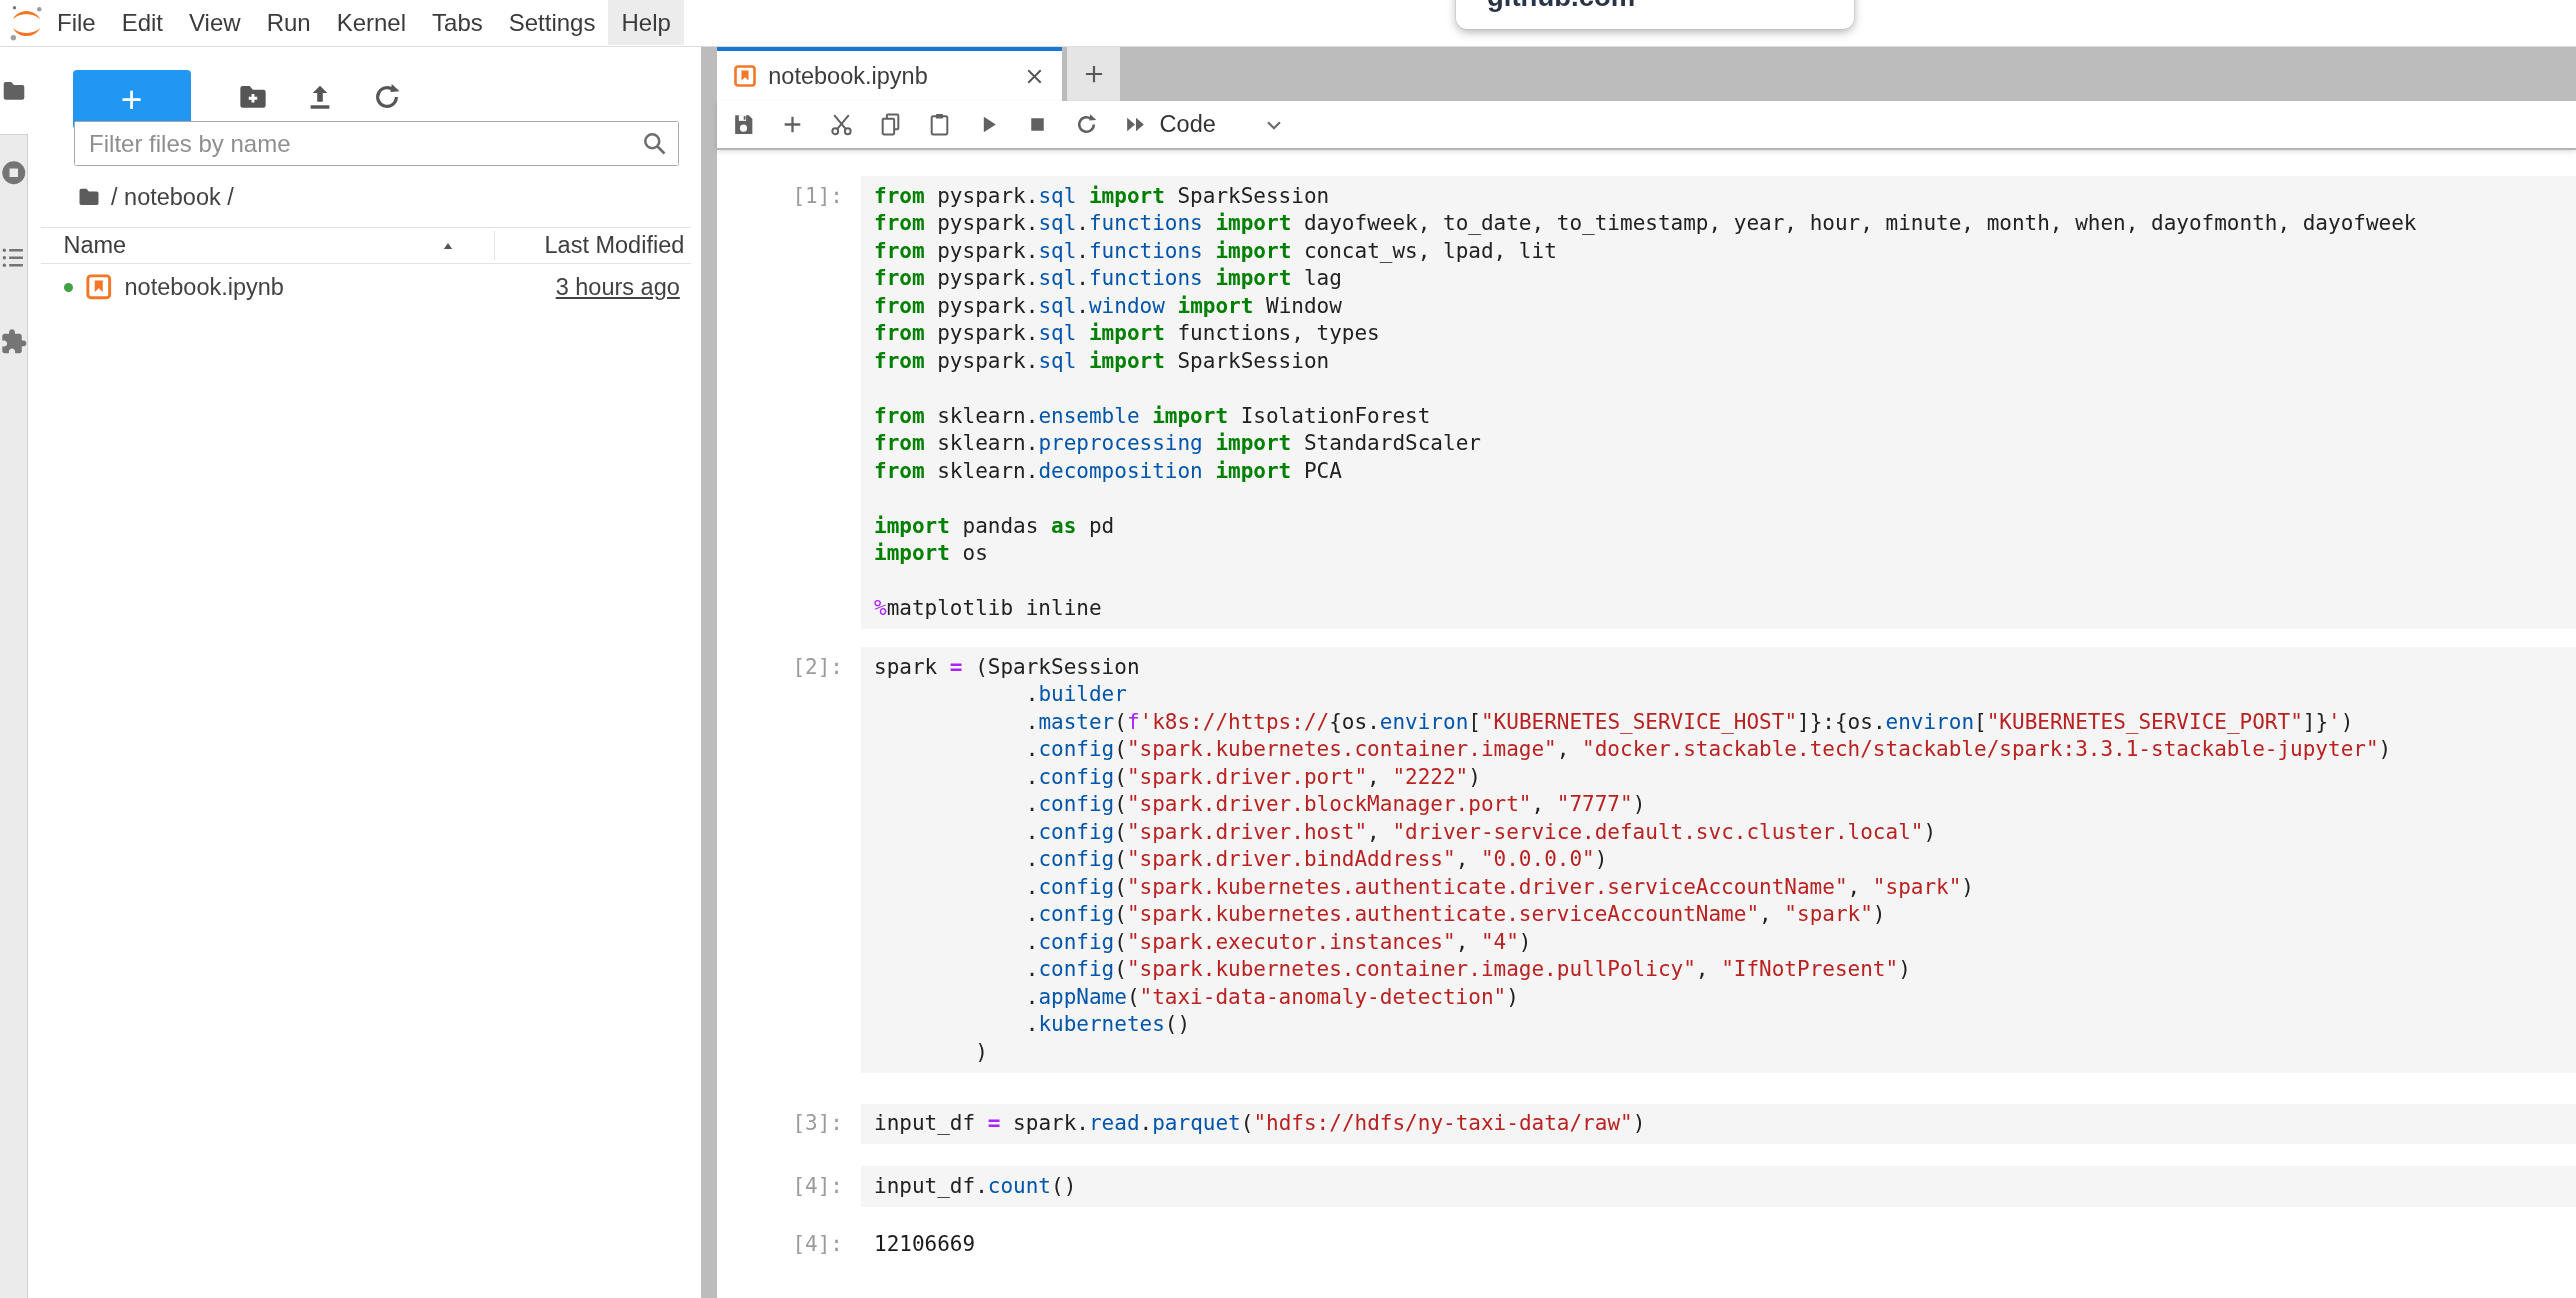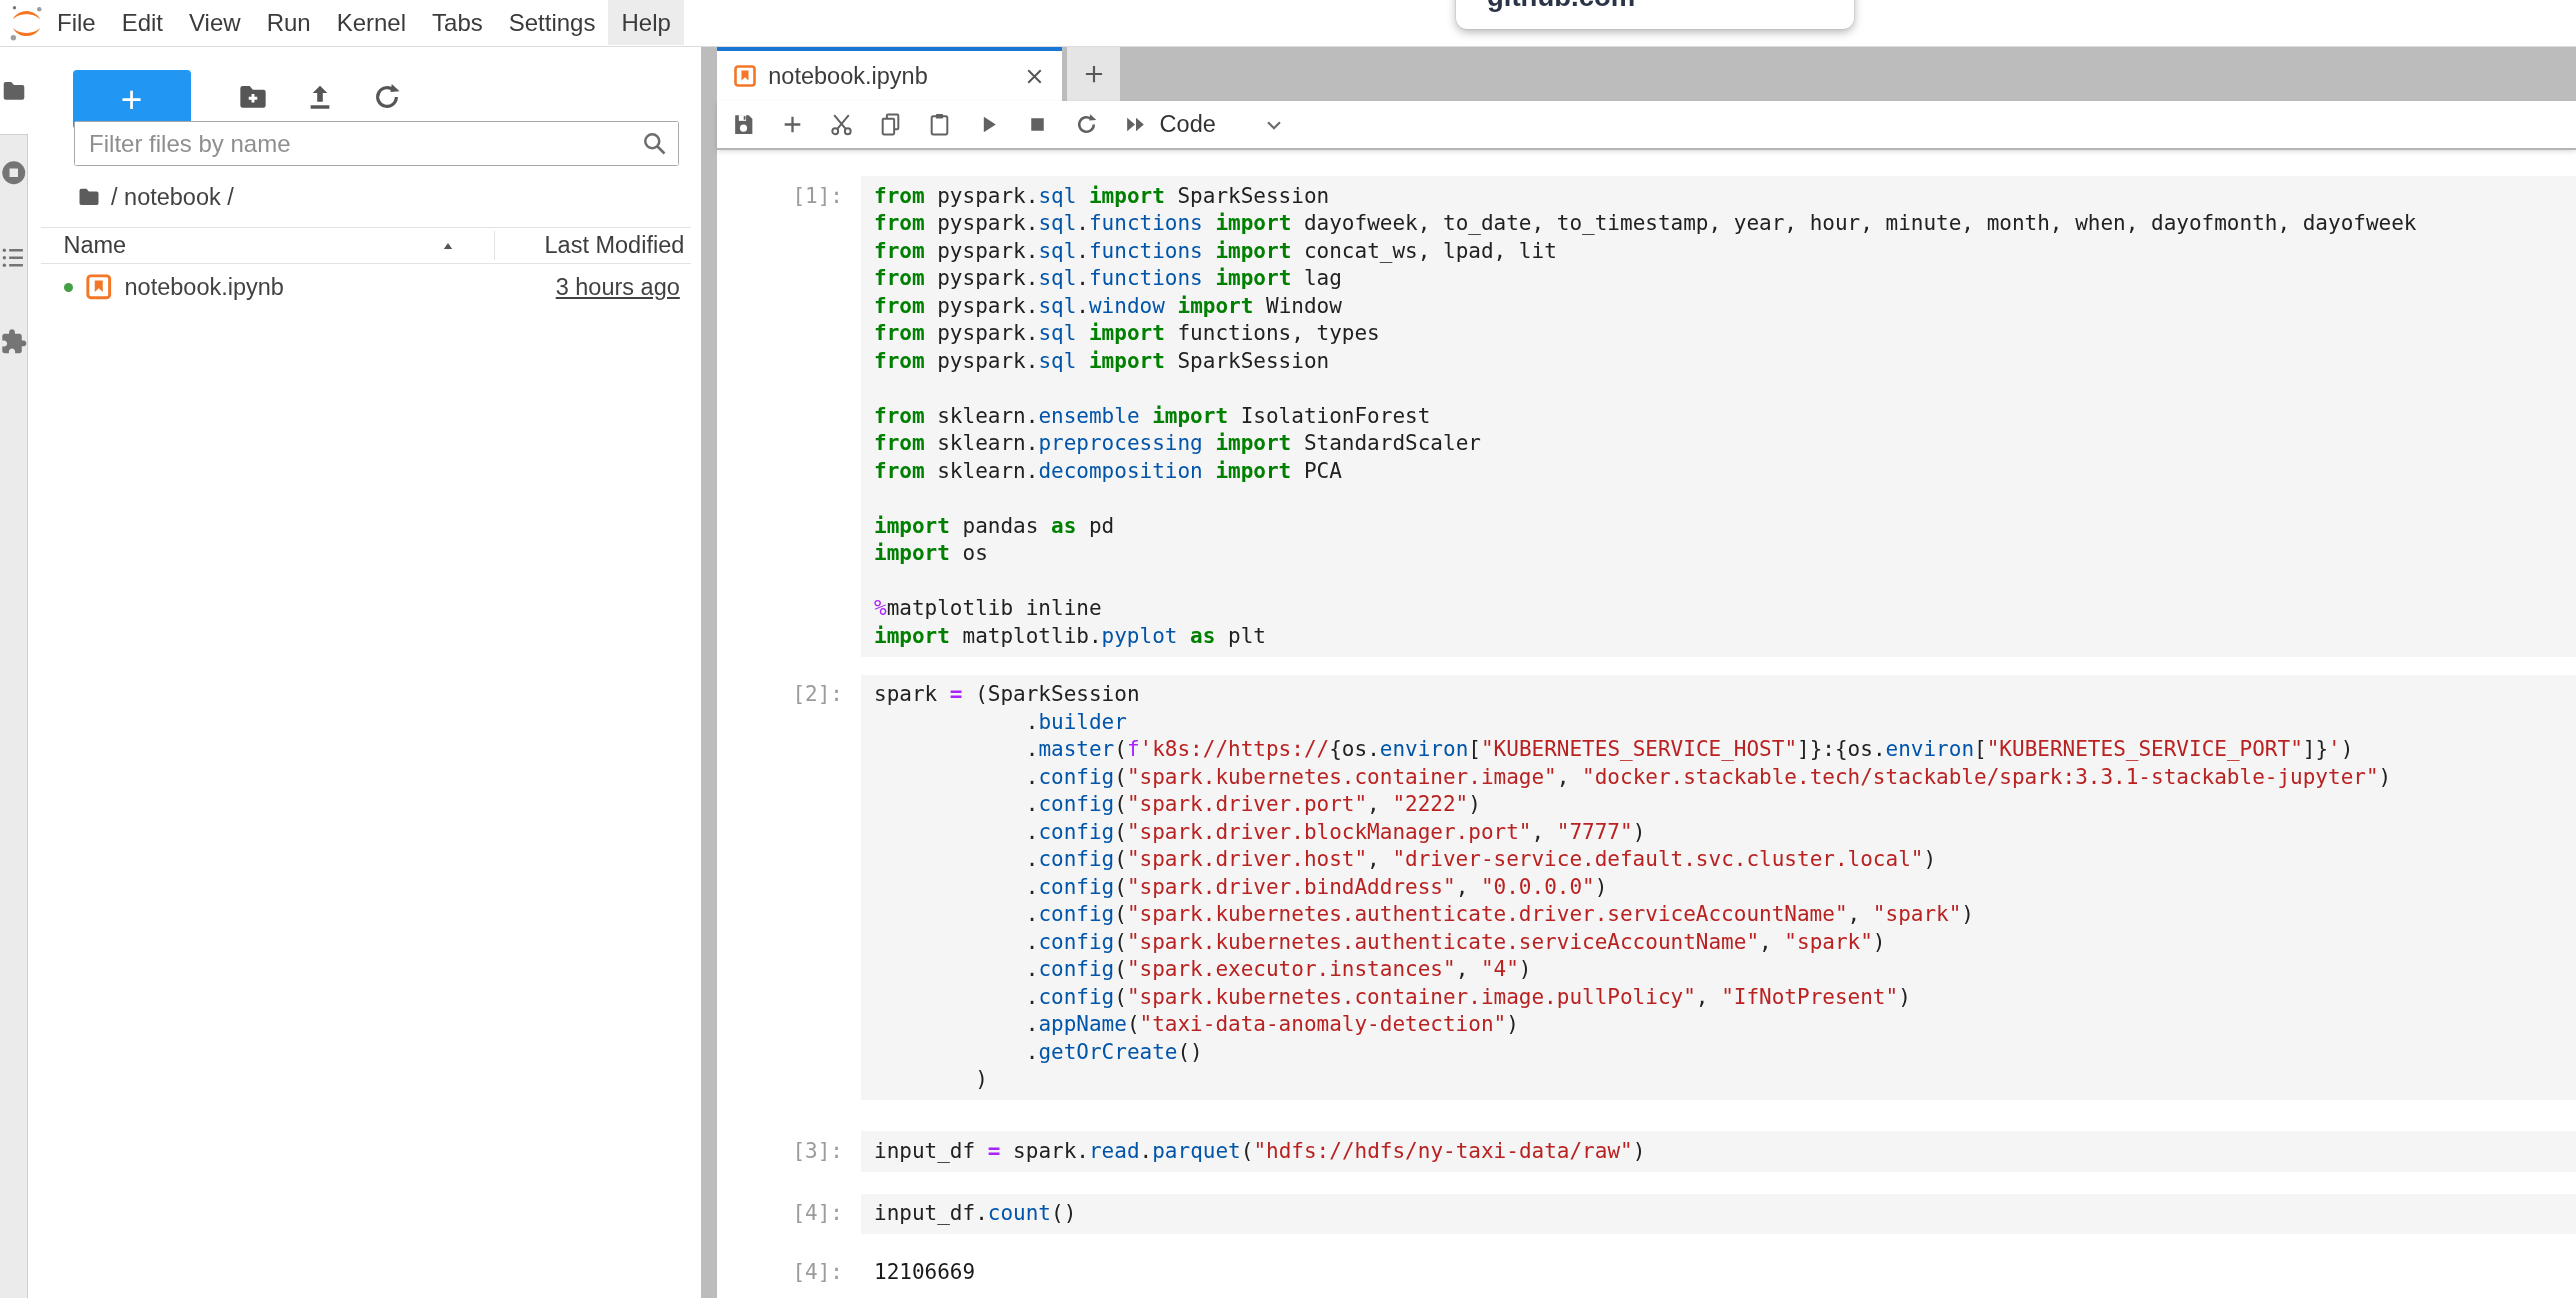--- a/index.html
+++ b/index.html
@@ -340,40 +340,39 @@
             <div class="code-line"><span class="tok-kw">from</span><span class="tok-pl"> pyspark.</span><span class="tok-prop">sql</span><span class="tok-pl"> </span><span class="tok-kw">import</span><span class="tok-pl"> SparkSession</span></div>
             <div class="code-line"></div>
             <div class="code-line"><span class="tok-kw">from</span><span class="tok-pl"> sklearn.</span><span class="tok-prop">ensemble</span><span class="tok-pl"> </span><span class="tok-kw">import</span><span class="tok-pl"> IsolationForest</span></div>
             <div class="code-line"><span class="tok-kw">from</span><span class="tok-pl"> sklearn.</span><span class="tok-prop">preprocessing</span><span class="tok-pl"> </span><span class="tok-kw">import</span><span class="tok-pl"> StandardScaler</span></div>
             <div class="code-line"><span class="tok-kw">from</span><span class="tok-pl"> sklearn.</span><span class="tok-prop">decomposition</span><span class="tok-pl"> </span><span class="tok-kw">import</span><span class="tok-pl"> PCA</span></div>
             <div class="code-line"></div>
             <div class="code-line"><span class="tok-kw">import</span><span class="tok-pl"> pandas </span><span class="tok-kw">as</span><span class="tok-pl"> pd</span></div>
             <div class="code-line"><span class="tok-kw">import</span><span class="tok-pl"> os</span></div>
             <div class="code-line"></div>
             <div class="code-line"><span class="tok-meta">%</span><span class="tok-pl">matplotlib inline</span></div>
-            <div class="code-line"><span class="tok-kw">import</span><span class="tok-pl"> matplotlib.</span><span class="tok-prop">pyplot</span><span class="tok-pl"> </span><span class="tok-kw">as</span><span class="tok-pl"> plt</span></div>
           </div>
         </div>
         <div class="cellrow">
           <div class="prompt">[2]:</div>
           <div class="editor">
             <div class="code-line"><span class="tok-pl">spark </span><span class="tok-op">=</span><span class="tok-pl"> (SparkSession</span></div>
             <div class="code-line"><span class="tok-pl">            .</span><span class="tok-prop">builder</span></div>
             <div class="code-line"><span class="tok-pl">            .</span><span class="tok-prop">master</span><span class="tok-pl">(</span><span class="tok-meta">f</span><span class="tok-str">'k8s://https://</span><span class="tok-pl">{os.</span><span class="tok-prop">environ</span><span class="tok-pl">[</span><span class="tok-str">"KUBERNETES_SERVICE_HOST"</span><span class="tok-pl">]}:{os.</span><span class="tok-prop">environ</span><span class="tok-pl">[</span><span class="tok-str">"KUBERNETES_SERVICE_PORT"</span><span class="tok-pl">]}</span><span class="tok-str">'</span><span class="tok-pl">)</span></div>
             <div class="code-line"><span class="tok-pl">            .</span><span class="tok-prop">config</span><span class="tok-pl">(</span><span class="tok-str">"spark.kubernetes.container.image"</span><span class="tok-pl">, </span><span class="tok-str">"docker.stackable.tech/stackable/spark:3.3.1-stackable-jupyter"</span><span class="tok-pl">)</span></div>
             <div class="code-line"><span class="tok-pl">            .</span><span class="tok-prop">config</span><span class="tok-pl">(</span><span class="tok-str">"spark.driver.port"</span><span class="tok-pl">, </span><span class="tok-str">"2222"</span><span class="tok-pl">)</span></div>
             <div class="code-line"><span class="tok-pl">            .</span><span class="tok-prop">config</span><span class="tok-pl">(</span><span class="tok-str">"spark.driver.blockManager.port"</span><span class="tok-pl">, </span><span class="tok-str">"7777"</span><span class="tok-pl">)</span></div>
             <div class="code-line"><span class="tok-pl">            .</span><span class="tok-prop">config</span><span class="tok-pl">(</span><span class="tok-str">"spark.driver.host"</span><span class="tok-pl">, </span><span class="tok-str">"driver-service.default.svc.cluster.local"</span><span class="tok-pl">)</span></div>
             <div class="code-line"><span class="tok-pl">            .</span><span class="tok-prop">config</span><span class="tok-pl">(</span><span class="tok-str">"spark.driver.bindAddress"</span><span class="tok-pl">, </span><span class="tok-str">"0.0.0.0"</span><span class="tok-pl">)</span></div>
             <div class="code-line"><span class="tok-pl">            .</span><span class="tok-prop">config</span><span class="tok-pl">(</span><span class="tok-str">"spark.kubernetes.authenticate.driver.serviceAccountName"</span><span class="tok-pl">, </span><span class="tok-str">"spark"</span><span class="tok-pl">)</span></div>
             <div class="code-line"><span class="tok-pl">            .</span><span class="tok-prop">config</span><span class="tok-pl">(</span><span class="tok-str">"spark.kubernetes.authenticate.serviceAccountName"</span><span class="tok-pl">, </span><span class="tok-str">"spark"</span><span class="tok-pl">)</span></div>
             <div class="code-line"><span class="tok-pl">            .</span><span class="tok-prop">config</span><span class="tok-pl">(</span><span class="tok-str">"spark.executor.instances"</span><span class="tok-pl">, </span><span class="tok-str">"4"</span><span class="tok-pl">)</span></div>
             <div class="code-line"><span class="tok-pl">            .</span><span class="tok-prop">config</span><span class="tok-pl">(</span><span class="tok-str">"spark.kubernetes.container.image.pullPolicy"</span><span class="tok-pl">, </span><span class="tok-str">"IfNotPresent"</span><span class="tok-pl">)</span></div>
             <div class="code-line"><span class="tok-pl">            .</span><span class="tok-prop">appName</span><span class="tok-pl">(</span><span class="tok-str">"taxi-data-anomaly-detection"</span><span class="tok-pl">)</span></div>
-            <div class="code-line"><span class="tok-pl">            .</span><span class="tok-prop">getOrCreate</span><span class="tok-pl">()</span></div>
+            <div class="code-line"><span class="tok-pl">            .</span><span class="tok-prop">kubernetes</span><span class="tok-pl">()</span></div>
             <div class="code-line"><span class="tok-pl">        )</span></div>
           </div>
         </div>
         <div class="cellrow">
           <div class="prompt">[3]:</div>
           <div class="editor">
             <div class="code-line"><span class="tok-pl">input_df </span><span class="tok-op">=</span><span class="tok-pl"> spark.</span><span class="tok-prop">read</span><span class="tok-pl">.</span><span class="tok-prop">parquet</span><span class="tok-pl">(</span><span class="tok-str">"hdfs://hdfs/ny-taxi-data/raw"</span><span class="tok-pl">)</span></div>
           </div>
         </div>
         <div class="cellrow">

